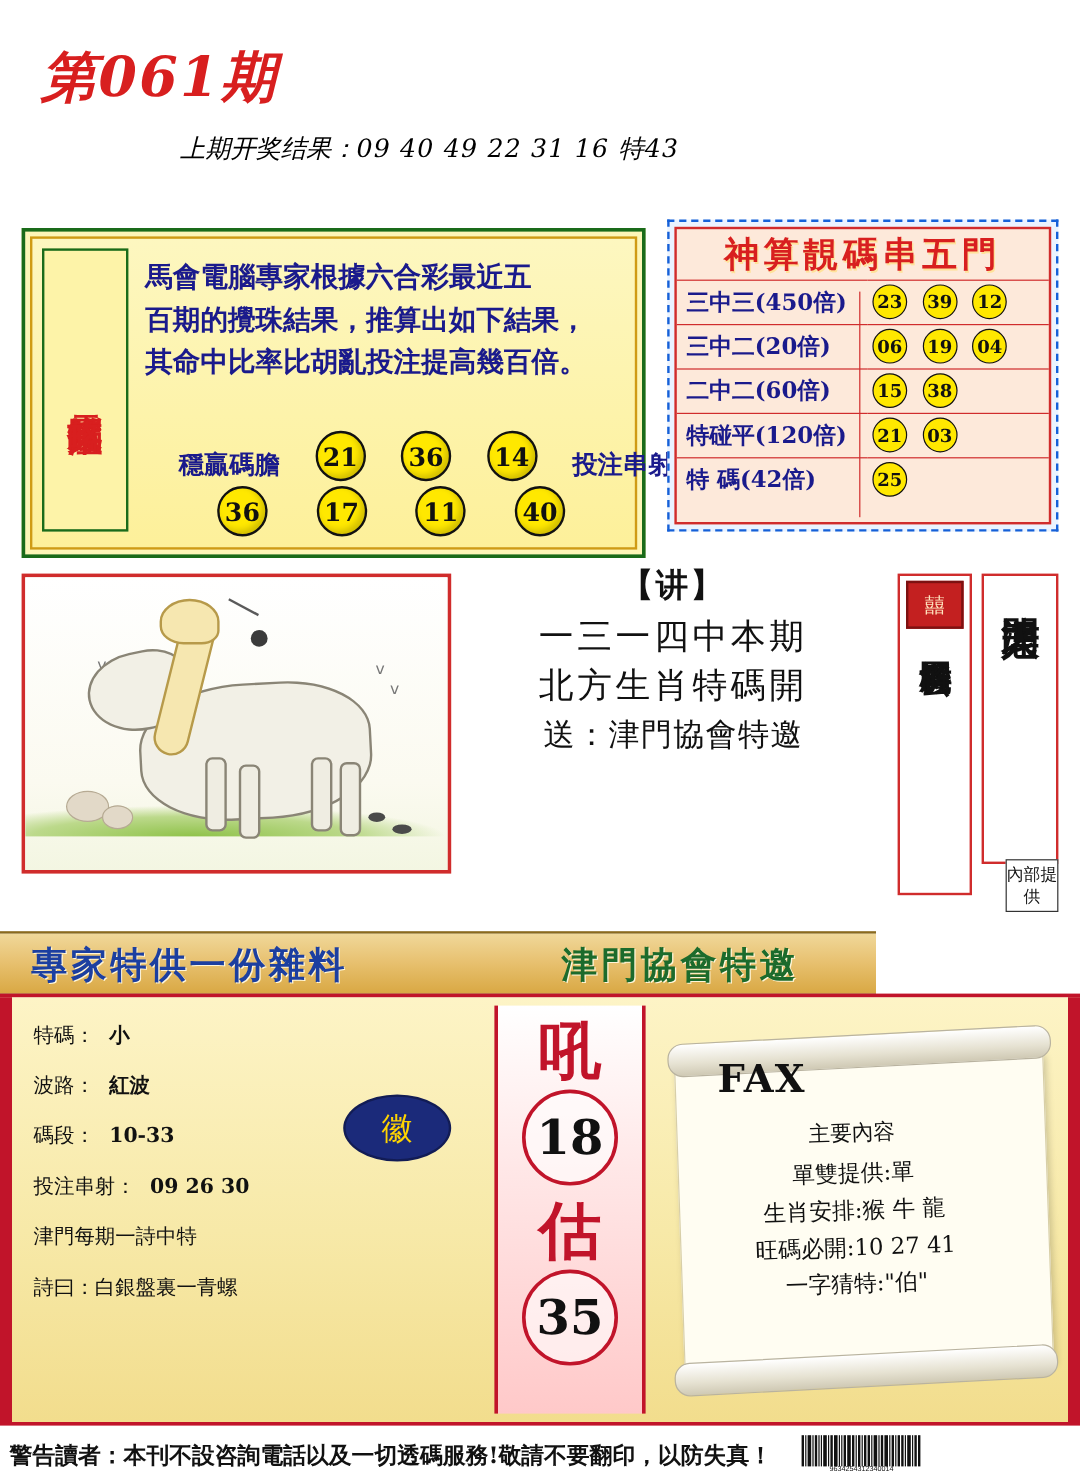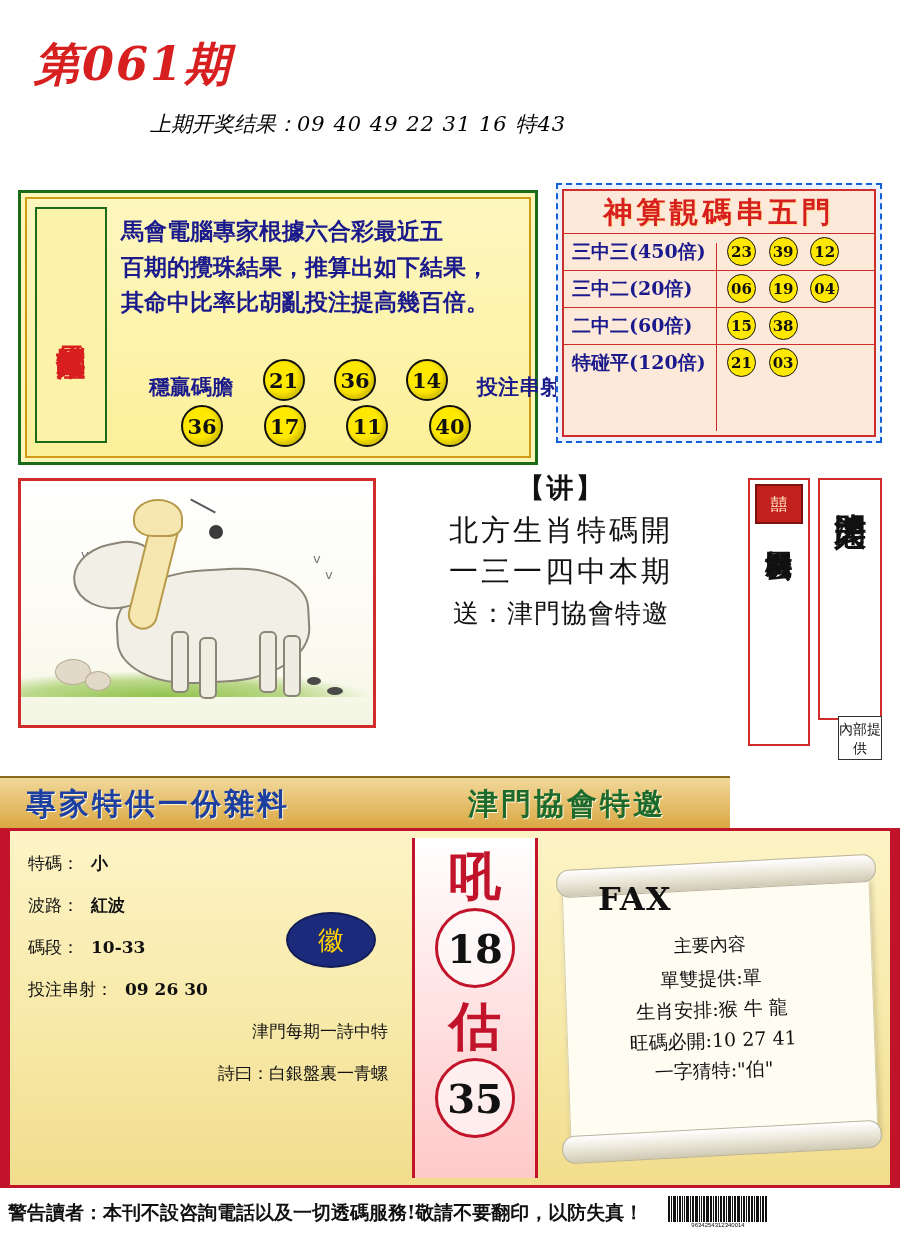--- a/index.html
+++ b/index.html
@@ -209,21 +209,21 @@
   .lower .leftbar{position:absolute;left:0;top:0;width:10px;bottom:0;background:#c1142a;}
   .lower .rightbar{position:absolute;right:0;top:0;width:10px;bottom:0;background:#c1142a;}
   .info{
     position:absolute;left:28px;top:24px;width:360px;
     font-family:"DejaVu Serif","Liberation Serif",serif;
     font-size:17px;color:#111;line-height:1.0;
   }
   .info-row{display:flex;align-items:baseline;margin-bottom:25px;white-space:nowrap;}
   .info-row .k{width:auto;}
   .info-row .v{margin-left:12px;font-weight:bold;}
-  .info-line{margin-bottom:25px;white-space:nowrap;text-align:right;}
+  .info-line{margin-bottom:25px;white-space:nowrap;}
 
   
   .emblem{
     position:absolute;left:286px;top:912px;width:86px;height:52px;
     background:#1b2a7a;border-radius:50%;
     display:flex;align-items:center;justify-content:center;
     border:2px solid #121c55;
   }
   .emblem span{color:#ffd400;font-size:26px;font-family:"DejaVu Serif","Liberation Serif",serif;}
 
@@ -357,20 +357,26 @@
           <span class="mini">38</span>
         </td>
       </tr>
       <tr>
         <td class="lbl">特碰平(120倍)</td>
         <td class="vals">
           <span class="mini">21</span>
           <span class="mini">03</span>
         </td>
       </tr>
+      <tr>
+        <td class="lbl">特  碼(42倍)</td>
+        <td class="vals">
+          <span class="mini">25</span>
+        </td>
+      </tr>
     </tbody>
       </table>
   </div>
 </div>
 
 <div class="picbox">
   <div class="sky"></div>
   <div class="grass"></div>
   <div class="bird" style="left:60px;top:66px;">v</div>
   <div class="bird" style="left:72px;top:82px;">v</div>
@@ -388,22 +394,22 @@
   <div class="dangle-line"></div>
   <div class="dangle"></div>
   <div class="stone" style="left:34px;top:178px;width:34px;height:24px;"></div>
   <div class="stone" style="left:64px;top:190px;width:24px;height:18px;"></div>
   <div class="pebble" style="left:286px;top:196px;width:14px;height:8px;"></div>
   <div class="pebble" style="left:306px;top:206px;width:16px;height:8px;"></div>
 </div>
 
 <div class="poem">
   <div class="head">【讲】</div>
+  <div class="line">一三一四中本期</div>
   <div class="line">北方生肖特碼開</div>
-  <div class="line">一三一四中本期</div>
   <div class="gift">送：津門協會特邀</div>
 </div>
 
 <div class="xuanji">
   <div class="stamp">囍</div>
   <div class="vtext">玄機圖解</div>
 </div>
 <div class="jinmen">
   <div class="vtext">津門老人</div>
 </div>

